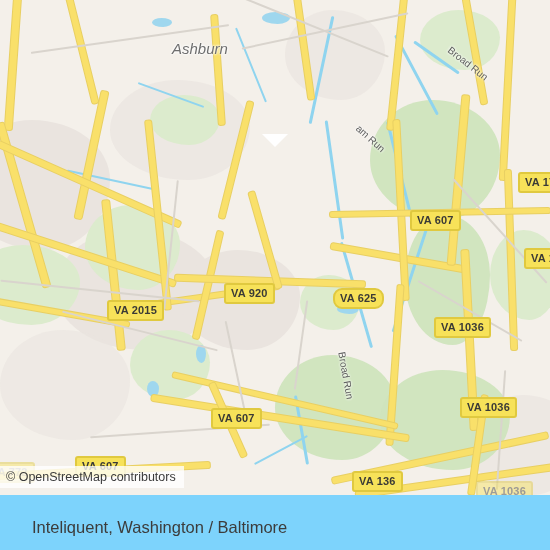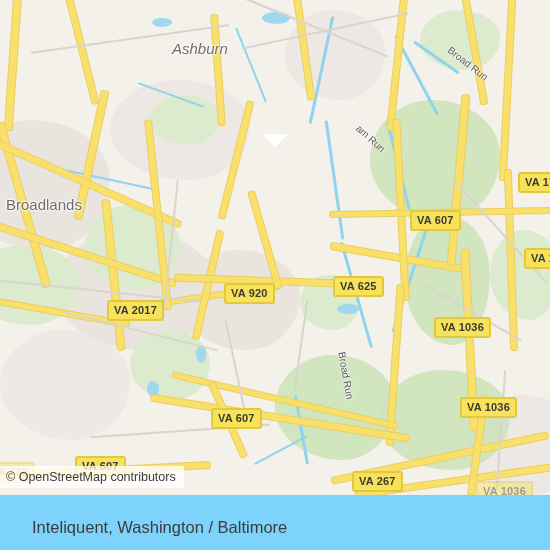--- a/index.html
+++ b/index.html
@@ -156,38 +156,37 @@
     <div class="road grey" style="left:60px;top:330px;width:160px;height:2px;transform:rotate(14deg);"></div>
     <div class="road grey" style="left:170px;top:180px;width:2px;height:130px;transform:rotate(6deg);"></div>
     <div class="road grey" style="left:235px;top:320px;width:2px;height:100px;transform:rotate(-12deg);"></div>
     <div class="road grey" style="left:300px;top:300px;width:2px;height:90px;transform:rotate(8deg);"></div>
     <div class="road grey" style="left:430px;top:230px;width:140px;height:2px;transform:rotate(48deg);"></div>
     <div class="road grey" style="left:90px;top:430px;width:180px;height:2px;transform:rotate(-4deg);"></div>
     <div class="road grey" style="left:410px;top:310px;width:120px;height:2px;transform:rotate(30deg);"></div>
     <div class="road grey" style="left:500px;top:370px;width:2px;height:120px;transform:rotate(4deg);"></div>
 
     <div class="placelabel" style="left:172px;top:40px;font-style:italic;">Ashburn</div>
-    <div class="placelabel" style="left:6px;top:196px;">Broadlands</div>
 
     <div class="riverlabel" style="left:444px;top:58px;transform:rotate(38deg);">Broad Run</div>
     <div class="riverlabel" style="left:322px;top:370px;transform:rotate(80deg);">Broad Run</div>
     <div class="riverlabel" style="left:353px;top:133px;transform:rotate(42deg);">am Run</div>
 
     <div class="shield faded" style="left:-16px;top:462px;">VA 772</div>
-    <div class="shield" style="left:107px;top:300px;">VA 2017</div>
+    <div class="shield" style="left:107px;top:300px;">VA 2015</div>
     <div class="shield" style="left:224px;top:283px;">VA 920</div>
-    <div class="shield" style="left:333px;top:276px;">VA 625</div>
+    <div class="shield" style="left:333px;top:288px;border-radius:9px;">VA 625</div>
     <div class="shield" style="left:410px;top:210px;">VA 607</div>
     <div class="shield" style="left:518px;top:172px;">VA 179</div>
     <div class="shield" style="left:524px;top:248px;">VA 15</div>
     <div class="shield" style="left:434px;top:317px;">VA 1036</div>
     <div class="shield" style="left:460px;top:397px;">VA 1036</div>
     <div class="shield" style="left:211px;top:408px;">VA 607</div>
     <div class="shield" style="left:75px;top:456px;">VA 607</div>
-    <div class="shield" style="left:352px;top:471px;">VA 267</div>
+    <div class="shield" style="left:352px;top:471px;">VA 136</div>
     <div class="shield faded" style="left:476px;top:481px;">VA 1036</div>
   </div>
 
   <div id="card-arrow"></div>
 
   <div id="attrib">© OpenStreetMap contributors</div>
 
   <div id="footer">
     <div id="footer-title">Inteliquent, Washington / Baltimore</div>
   </div>

